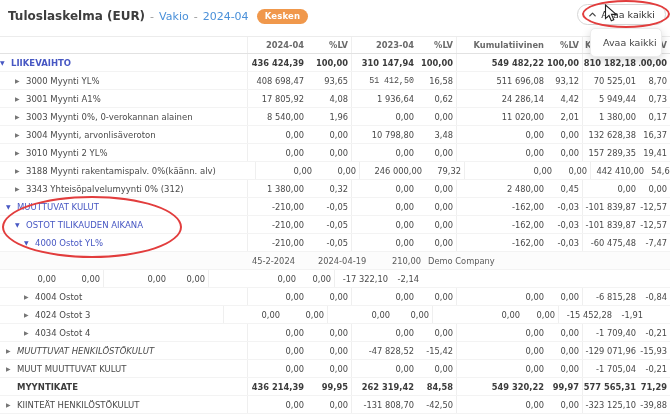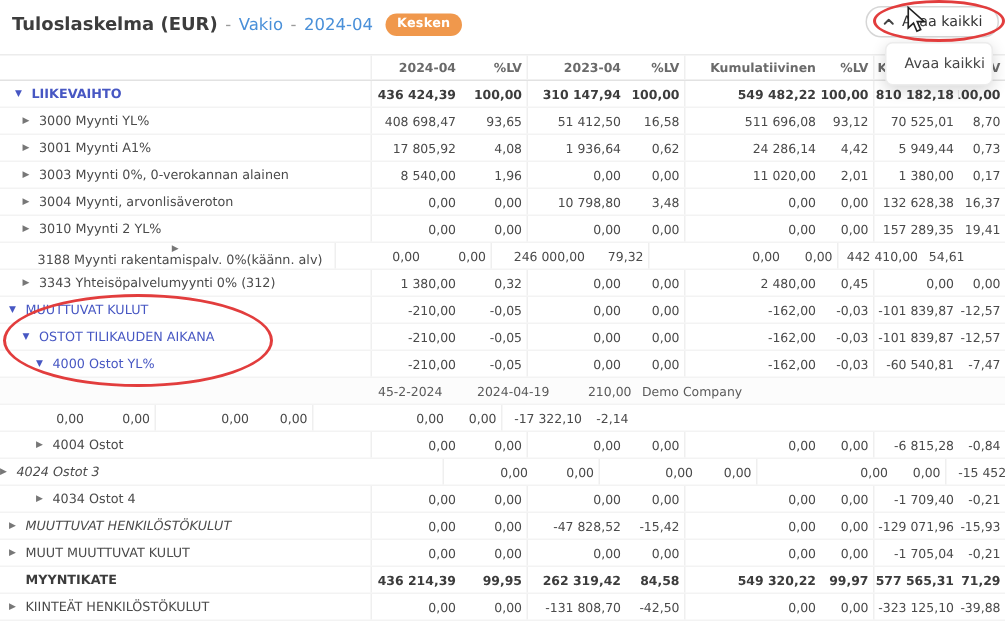--- a/index.html
+++ b/index.html
@@ -78,41 +78,41 @@
       <div class="hcell sepline" style="width: 45px;">%LV</div>
       <div class="hcell" style="width: 65px;">2023-04</div>
       <div class="hcell sepline" style="width: 40px;">%LV</div>
       <div class="hcell" style="width: 90px;">Kumulatiivinen</div>
       <div class="hcell sepline" style="width: 36px;">%LV</div>
       <div class="hcell left-clip" style="width: 56px;">Kumulatiivinen</div>
       <div class="hcell" style="width: 31px;">%LV</div>
     </div>
   <div id="tbody">
       <div class="row accent bold">
-        <div class="name-cell sepline" style="width: 248px; padding-left: 10px;">
+        <div class="name-cell sepline" style="width: 248px; padding-left: 0;">
           <span class="marker">▼</span>
           <span class="rlabel">LIIKEVAIHTO</span>
         </div>
         <div class="vcell" style="width: 59px;">436 424,39</div>
         <div class="vcell sepline" style="width: 45px;">100,00</div>
         <div class="vcell" style="width: 65px;">310 147,94</div>
         <div class="vcell sepline" style="width: 40px;">100,00</div>
         <div class="vcell" style="width: 90px;">549 482,22</div>
         <div class="vcell sepline" style="width: 36px;">100,00</div>
         <div class="vcell" style="width: 56px;">810 182,18</div>
         <div class="vcell" style="width: 31px;">100,00</div>
       </div>
       <div class="row">
         <div class="name-cell sepline" style="width: 248px; padding-left: 15px;">
           <span class="marker">▶</span>
           <span class="rlabel">3000 Myynti YL%</span>
         </div>
         <div class="vcell" style="width: 59px;">408 698,47</div>
         <div class="vcell sepline" style="width: 45px;">93,65</div>
-        <div class="vcell" style="width: 65px;">51 412,50</div>
+        <div class="vcell" style="width: 65px; font-family: Liberation Mono, monospace;">51 412,50</div>
         <div class="vcell sepline" style="width: 40px;">16,58</div>
         <div class="vcell" style="width: 90px;">511 696,08</div>
         <div class="vcell sepline" style="width: 36px;">93,12</div>
         <div class="vcell" style="width: 56px;">70 525,01</div>
         <div class="vcell" style="width: 31px;">8,70</div>
       </div>
       <div class="row">
         <div class="name-cell sepline" style="width: 248px; padding-left: 15px;">
           <span class="marker">▶</span>
           <span class="rlabel">3001 Myynti A1%</span>
@@ -162,21 +162,21 @@
         <div class="vcell" style="width: 59px;">0,00</div>
         <div class="vcell sepline" style="width: 45px;">0,00</div>
         <div class="vcell" style="width: 65px;">0,00</div>
         <div class="vcell sepline" style="width: 40px;">0,00</div>
         <div class="vcell" style="width: 90px;">0,00</div>
         <div class="vcell sepline" style="width: 36px;">0,00</div>
         <div class="vcell" style="width: 56px;">157 289,35</div>
         <div class="vcell" style="width: 31px;">19,41</div>
       </div>
       <div class="row">
-        <div class="name-cell sepline" style="width: 224px; padding-left: 15px; flex-direction: column;">
+        <div class="name-cell sepline" style="width: 256px; padding-left: 15px;">
           <span class="marker">▶</span>
           <span class="rlabel">3188 Myynti rakentamispalv. 0%(käänn. alv)</span>
         </div>
         <div class="vcell" style="width: 59px;">0,00</div>
         <div class="vcell sepline" style="width: 45px;">0,00</div>
         <div class="vcell" style="width: 65px;">246 000,00</div>
         <div class="vcell sepline" style="width: 40px;">79,32</div>
         <div class="vcell" style="width: 90px;">0,00</div>
         <div class="vcell sepline" style="width: 36px;">0,00</div>
         <div class="vcell" style="width: 56px;">442 410,00</div>
@@ -228,21 +228,21 @@
         <div class="name-cell sepline" style="width: 248px; padding-left: 24px;">
           <span class="marker">▼</span>
           <span class="rlabel">4000 Ostot YL%</span>
         </div>
         <div class="vcell" style="width: 59px;">-210,00</div>
         <div class="vcell sepline" style="width: 45px;">-0,05</div>
         <div class="vcell" style="width: 65px;">0,00</div>
         <div class="vcell sepline" style="width: 40px;">0,00</div>
         <div class="vcell" style="width: 90px;">-162,00</div>
         <div class="vcell sepline" style="width: 36px;">-0,03</div>
-        <div class="vcell" style="width: 56px;">-60 540,81</div>
+        <div class="vcell" style="width: 56px;">-60 475,48</div>
         <div class="vcell" style="width: 31px;">-7,47</div>
       </div>
       <div class="row detail">
         <span style="left: 252px;">45-2-2024</span>
         <span style="left: 318px;">2024-04-19</span>
         <span style="left: 371px; width: 50px; justify-content: flex-end;">210,00</span>
         <span style="left: 428px;">Demo Company</span>
       </div>
       <div class="row">
         <div class="vcell" style="width: 59px;">0,00</div>
@@ -262,21 +262,21 @@
         <div class="vcell" style="width: 59px;">0,00</div>
         <div class="vcell sepline" style="width: 45px;">0,00</div>
         <div class="vcell" style="width: 65px;">0,00</div>
         <div class="vcell sepline" style="width: 40px;">0,00</div>
         <div class="vcell" style="width: 90px;">0,00</div>
         <div class="vcell sepline" style="width: 36px;">0,00</div>
         <div class="vcell" style="width: 56px;">-6 815,28</div>
         <div class="vcell" style="width: 31px;">-0,84</div>
       </div>
       <div class="row">
-        <div class="name-cell sepline" style="width: 296px;  font-style: italic;">
+        <div class="name-cell sepline" style="width: 224px; padding-left: 24px;">
           <span class="marker">▶</span>
           <span class="rlabel">4024 Ostot 3</span>
         </div>
         <div class="vcell" style="width: 59px;">0,00</div>
         <div class="vcell sepline" style="width: 45px;">0,00</div>
         <div class="vcell" style="width: 65px;">0,00</div>
         <div class="vcell sepline" style="width: 40px;">0,00</div>
         <div class="vcell" style="width: 90px;">0,00</div>
         <div class="vcell sepline" style="width: 36px;">0,00</div>
         <div class="vcell" style="width: 56px;">-15 452,28</div>

